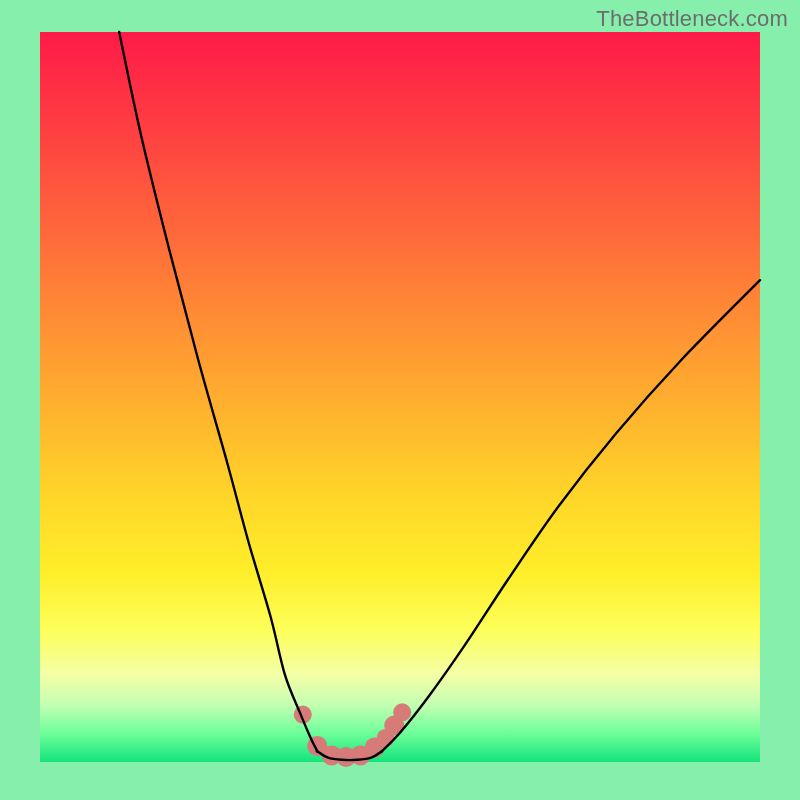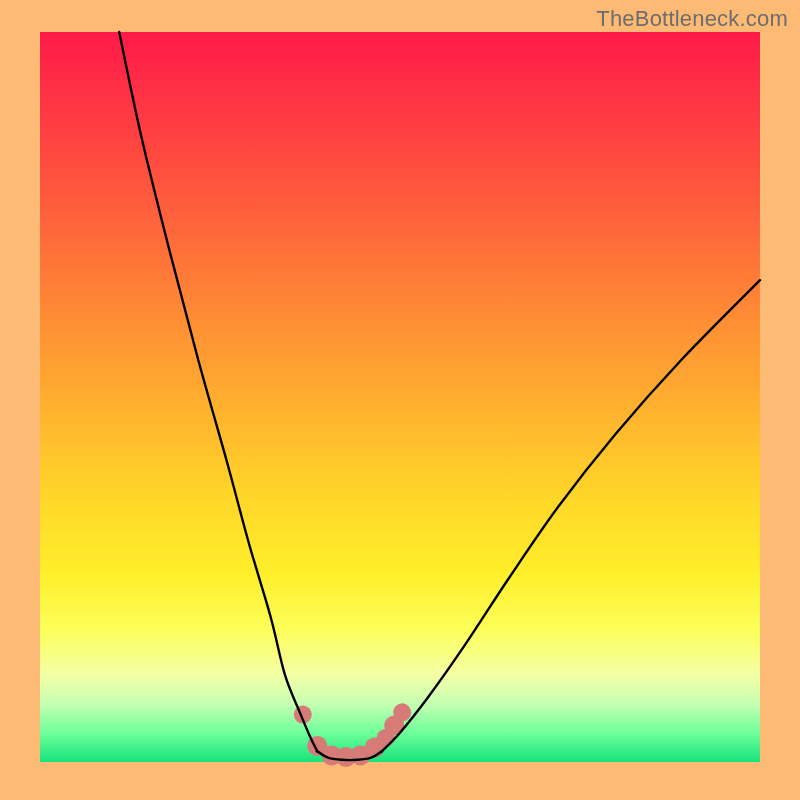--- a/index.html
+++ b/index.html
@@ -8,21 +8,21 @@
     width: 800px;
     height: 800px;
     background: #000;
     overflow: hidden;
     font-family: Arial, Helvetica, sans-serif;
   }
   .frame {
     position: absolute;
     top: 0; left: 0;
     width: 800px; height: 800px;
-    background: #fdba74;
+    background: #86efac;
   }
   .plot {
     position: absolute;
     left: 40px;
     top: 32px;
     width: 720px;
     height: 730px;
     
     background: linear-gradient(
       to bottom,

